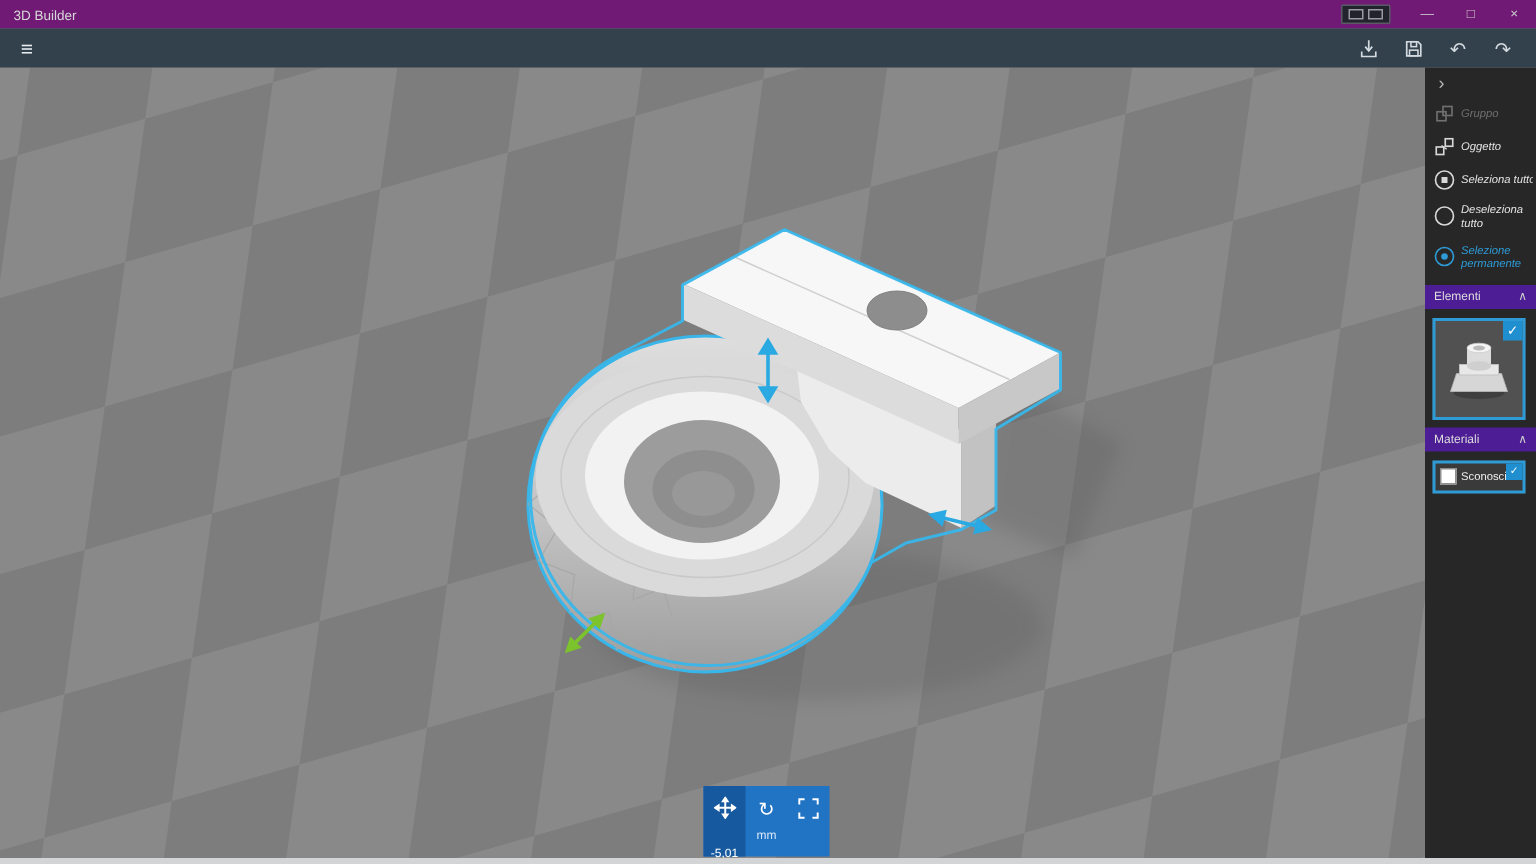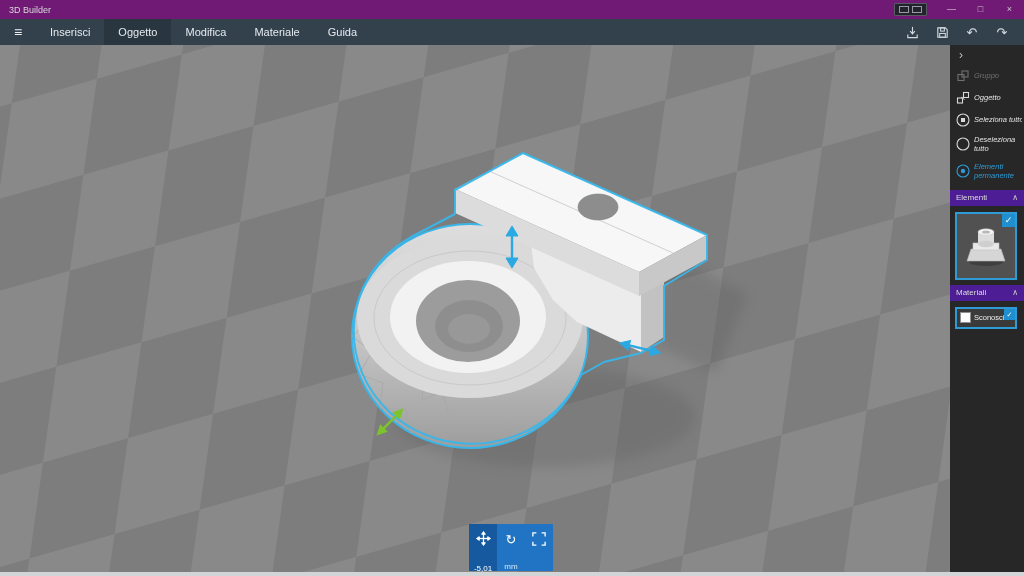--- a/index.html
+++ b/index.html
@@ -40,21 +40,21 @@
   .scene { position:absolute; inset:0; width:950px; height:527px; }
   .facets { fill:none; stroke:#a6a6a6; stroke-width:0.9; opacity:0.75; }
 
   
   .xform-panel { position:absolute; left:469px; top:479px; width:84px; height:47px;
                  background:#2173c4; display:flex; z-index:20; }
   .xf-col { width:28px; display:flex; flex-direction:column; align-items:center; padding-top:7px; }
   .xf-col.active { background:#16599f; }
   .xf-icon { height:16px; display:flex; align-items:center; justify-content:center; color:#fff; font-size:13px; }
   .xf-val { margin-top:18px; font-size:8px; color:#ffffff; }
-  .xf-unit { margin-top:15px; font-size:8px; color:#d7e7f7; }
+  .xf-unit { margin-top:5px; font-size:8px; color:#d7e7f7; }
 
   
   .sidebar { position:absolute; top:45px; right:0; width:74px; bottom:4px; background:#272727; z-index:30;
              color:#e3e3e3; }
   .sb-expand { height:20px; display:flex; align-items:center; padding-left:9px; color:#bdbdbd;
                font-size:12px; cursor:default; }
   .sb-tool { display:flex; align-items:center; gap:4px; padding:4px 2px 4px 6px; cursor:default; }
   .sb-tool svg { flex:0 0 auto; }
   .sb-label { font-size:7.5px; line-height:1.25; color:#e3e3e3; width:48px;font-style:italic; }
   .sb-tool.disabled .sb-label { color:#707070; }
@@ -88,27 +88,20 @@
       <span class="chip-glyph"></span>
     </span>
     <button class="winbtn">—</button>
     <button class="winbtn">□</button>
     <button class="winbtn close">×</button>
   </div>
 </div>
 
 <div class="menubar">
   <button class="hamburger">≡</button>
-  <nav class="menus">
-    <span class="menu-item">Inserisci</span>
-    <span class="menu-item pressed">Oggetto</span>
-    <span class="menu-item">Modifica</span>
-    <span class="menu-item">Materiale</span>
-    <span class="menu-item">Guida</span>
-  </nav>
   <div class="menubar-right">
     <button class="mb-icon-btn">
       <svg width="15" height="15" viewBox="0 0 16 16">
         <path d="M3 10 v3.5 h10 V10" fill="none" stroke="#d4dbe0" stroke-width="1.2"></path>
         <line x1="8" y1="2" x2="8" y2="9" stroke="#d4dbe0" stroke-width="1.2"></line>
         <polyline points="5.5,6.5 8,9.5 10.5,6.5" fill="none" stroke="#d4dbe0" stroke-width="1.2"></polyline>
       </svg>
     </button>
     <button class="mb-icon-btn">
       <svg width="15" height="15" viewBox="0 0 16 16">
@@ -250,21 +243,21 @@
       <circle cx="7" cy="7" r="6" fill="none" stroke="#d8d8d8" stroke-width="1.1"></circle>
     </svg>
     <span class="sb-label">Deseleziona tutto</span>
   </div>
 
   <div class="sb-tool accent">
     <svg width="14" height="14" viewBox="0 0 14 14">
       <circle cx="7" cy="7" r="6" fill="none" stroke="#2e9bd6" stroke-width="1.1"></circle>
       <circle cx="7" cy="7" r="2.2" fill="#2e9bd6"></circle>
     </svg>
-    <span class="sb-label">Elementi permanente</span>
+    <span class="sb-label">Selezione permanente</span>
   </div>
 
   <div class="sb-header">
     <span class="sb-header-label">Elementi</span>
     <span class="sb-header-chevron">∧</span>
   </div>
 
   <div class="thumb">
     <svg width="58" height="64" viewBox="0 0 58 62">
       <ellipse cx="29" cy="47" rx="17" ry="4" fill="#3f3f3f"></ellipse>

